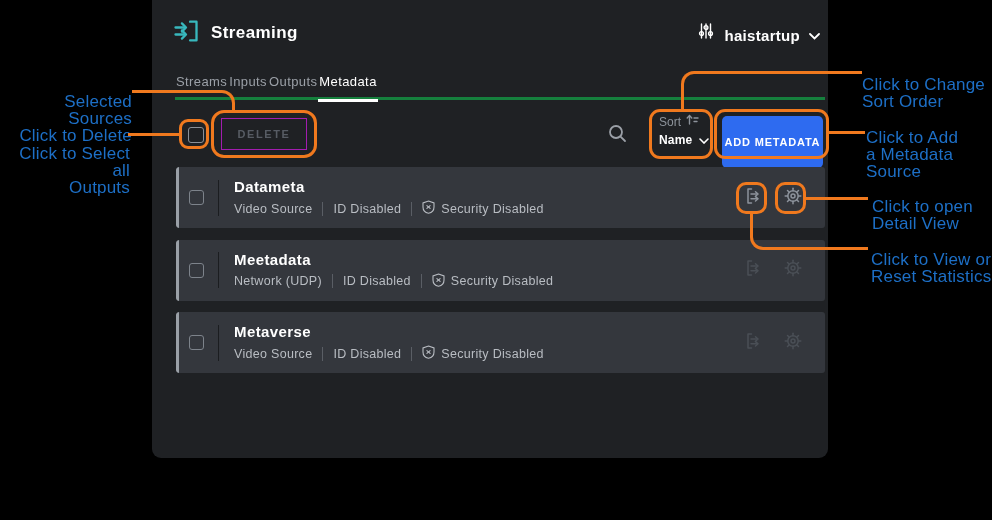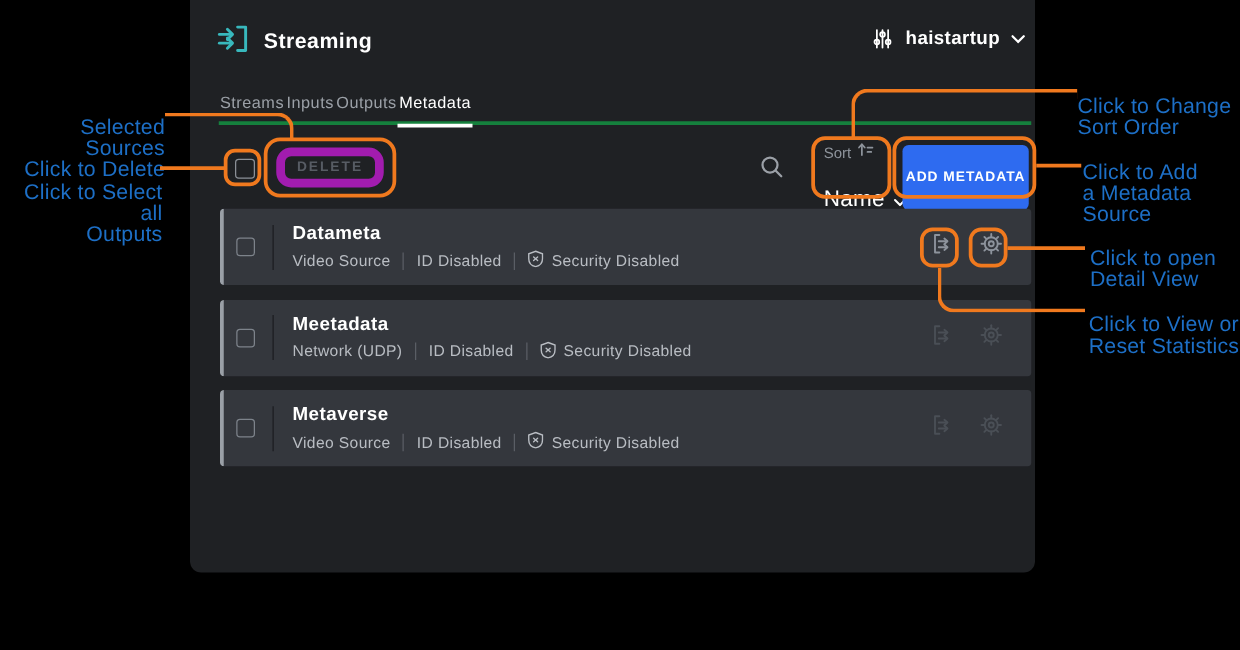--- a/index.html
+++ b/index.html
@@ -11,40 +11,40 @@
     --accent-teal:#38B8BD; --primary-blue:#2E6BF0;
   }
 
   
   .panel { position:absolute; left:152px; top:0; width:676px; height:458px;
            background:#1F2124; border-radius:0 0 9px 9px; }
 
   .panel-header { position:absolute; left:20px; top:17px; right:8px; height:32px;
                   display:flex; align-items:center; }
   .app-title { color:#fff; font-size:17px; font-weight:bold; letter-spacing:.4px; margin-left:11px; }
-  .account { margin-left:auto; display:flex; align-items:flex-start; gap:9px; cursor:pointer; }
+  .account { margin-left:auto; display:flex; align-items:flex-end; gap:9px; cursor:pointer; }
   .account-name { color:#fff; font-size:15px; font-weight:600; letter-spacing:.3px; }
 
   .tabbar { position:absolute; left:23px; right:3px; top:72px; height:28px;
             border-bottom:3px solid #15803d; display:flex; align-items:flex-start; }
   .tab { color:#9BA0A7; font-size:13px; letter-spacing:.4px; padding:2px 1px 10px; cursor:pointer; }
   .tab.active { color:#fff; border-bottom:3px solid #fff; margin-bottom:-2px; }
 
   
   .cb { background:transparent; border:1.5px solid #8B9097; border-radius:3px; display:inline-block; }
   .select-all-cb { position:absolute; left:36px; top:127px; width:16px; height:16px; cursor:pointer; }
   .delete-btn { position:absolute; left:69px; top:118px; width:86px; height:32px;
-                background:transparent; border:7px solid #a21caf; border-radius:12px;
+                background:transparent; border:1px solid #a21caf; border-radius:0;
                 color:#575C64; font-size:11px; font-weight:600; letter-spacing:1.6px;
                 font-family:"Liberation Sans", sans-serif; }
   .search { position:absolute; left:456px; top:124px; width:19px; height:19px; cursor:pointer; }
   .sort { position:absolute; left:507px; top:114px; width:54px; cursor:pointer; }
   .sort-top { display:flex; align-items:center; gap:5px; color:#8D939B; font-size:12px; }
-  .sort-bottom { display:flex; align-items:center; gap:7px; color:#fff; font-size:18px;
-                 font-weight:400; margin-top:20px; letter-spacing:.2px; }
+  .sort-bottom { display:flex; align-items:center; gap:7px; color:#fff; font-size:12px;
+                 font-weight:700; margin-top:4px; letter-spacing:.2px; }
   .add-btn { position:absolute; left:570px; top:116px; width:101px; height:52px;
              background:var(--primary-blue); border:none; border-radius:5px; color:#fff;
              font-size:11px; font-weight:bold; letter-spacing:.8px; cursor:pointer;
              font-family:"Liberation Sans", sans-serif; }
 
   
   .rows { position:absolute; left:24px; top:167px; width:649px; }
   .row { position:relative; height:61px; margin-bottom:11.5px; background:#34373D;
          border-radius:3px; display:flex; align-items:center; overflow:hidden; cursor:pointer; }
   .row::before { content:""; position:absolute; left:0; top:0; bottom:0; width:3px;

